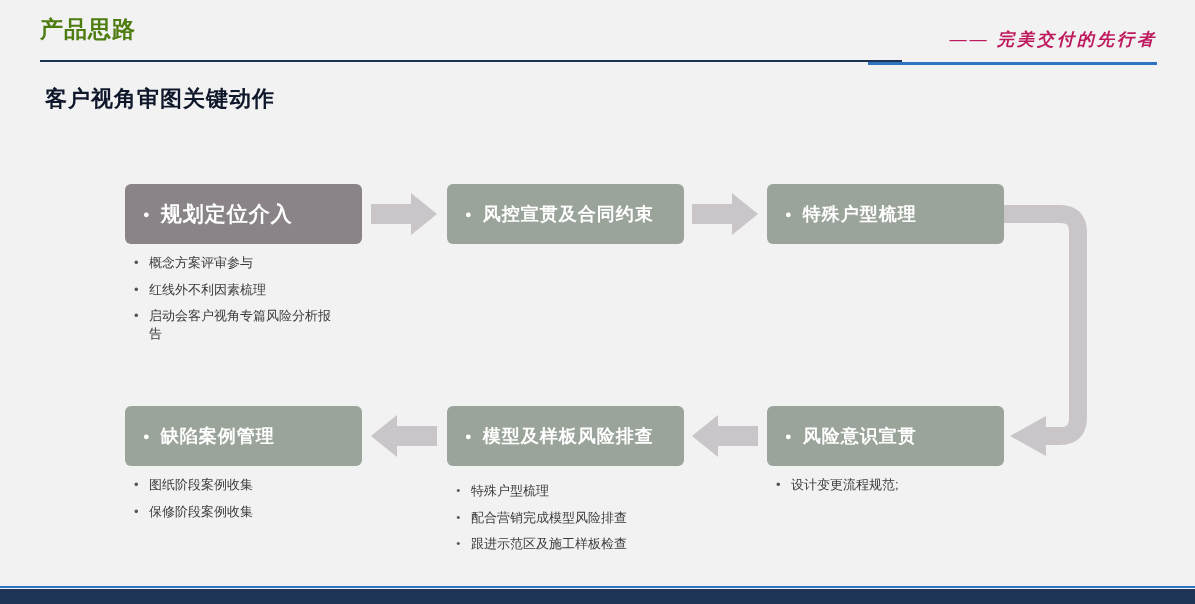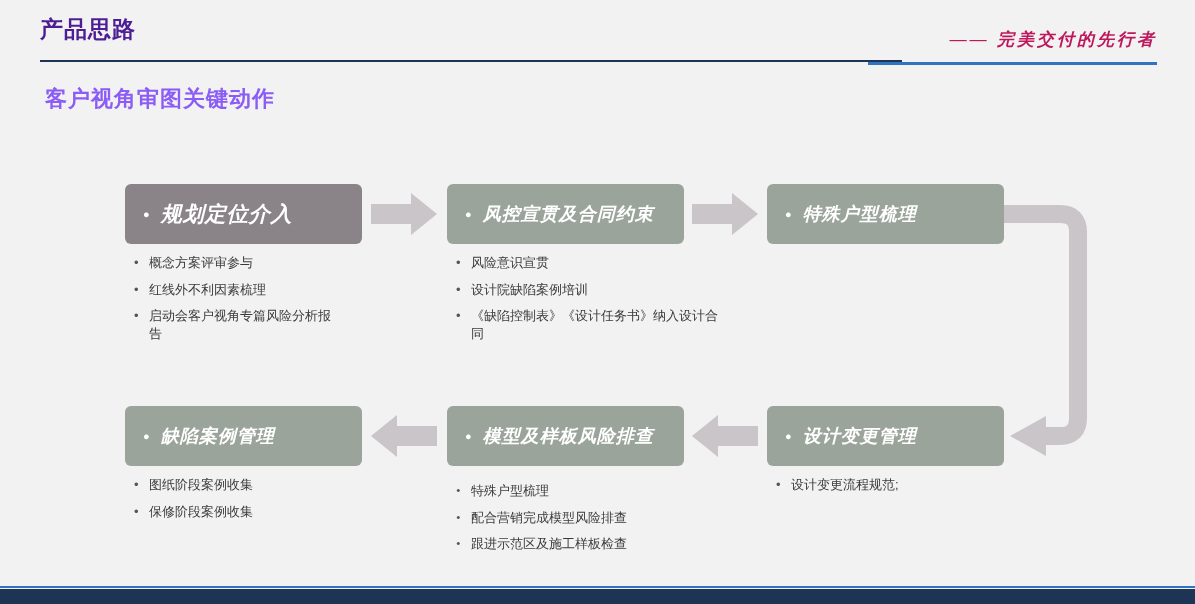--- a/index.html
+++ b/index.html
@@ -4,44 +4,44 @@
 <style>
   html,body { margin:0; padding:0; background:#e8e8e8; }
   .slide {
     position:relative; width:1195px; height:604px; margin:0 auto;
     background:#f2f2f3; overflow:hidden;
     font-family:"Liberation Sans","DejaVu Sans",sans-serif;
   }
   
   .page-title {
     position:absolute; left:40px; top:14px; margin:0;
-    font-size:23px; font-weight:bold; color:#4c1d95; letter-spacing:1px;
+    font-size:23px; font-weight:bold; color:#4d7c0f; letter-spacing:1px;
   }
   .tagline {
     position:absolute; right:38px; top:28px;
     font-family:"Liberation Serif","DejaVu Serif",serif;
     font-style:italic; font-weight:bold;
     font-size:17px; color:#be185d; letter-spacing:3px;
   }
   .rule-navy { position:absolute; left:40px; top:60px; width:862px; height:2px; background:#1e3455; }
   .rule-blue { position:absolute; left:868px; top:62px; width:289px; height:3px; background:#2f74c0; }
   .subtitle {
     position:absolute; left:45px; top:84px; margin:0;
-    font-size:22px; font-weight:bold; color:#8b5cf6; letter-spacing:1px;
+    font-size:22px; font-weight:bold; color:#0f172a; letter-spacing:1px;
   }
   
   .fbox {
     position:absolute; width:237px; height:60px; border-radius:6px;
     display:flex; align-items:center; box-sizing:border-box; padding-left:18px;
     color:#ffffff; font-weight:bold;
   }
   .fbox.primary   { background:#8a8488; }
   .fbox.secondary { background:#9ba49a; }
   .fbox .dot { font-size:11px; margin-right:11px; line-height:1; }
-  .fbox .lbl { font-size:18px; letter-spacing:1px;font-style:italic; }
+  .fbox .lbl { font-size:18px; letter-spacing:1px; }
   .fbox.big .lbl { font-size:21px; }
   
   .blist { position:absolute; margin:0; padding:0; list-style:none;
            font-size:13px; color:#3b3b3b; }
   .blist li { position:relative; padding-left:16px; margin-bottom:9px; line-height:1.35; }
   .blist li::before { content:"•"; position:absolute; left:1px; top:0; color:#555; font-size:13px; }
   
   .arrow { position:absolute; display:flex; align-items:center; }
   .arrow .shaft { width:40px; height:20px; background:#c9c5c8; }
   .arrow.right .head {
@@ -95,37 +95,32 @@
   <svg class="elbow" viewBox="0 0 92 266">
     <path d="M 2 22 H 58 Q 76 22 76 40 V 226 Q 76 244 58 244 H 42" fill="none" stroke="#c9c5c8" stroke-width="18" stroke-linejoin="round"></path>
     <polygon points="44,224 44,264 8,244" fill="#c9c5c8"></polygon>
   </svg>
 
   <ul class="blist" style="left:133px; top:254px; width:200px;">
     <li><span>概念方案评审参与</span></li>
     <li><span>红线外不利因素梳理</span></li>
     <li><span>启动会客户视角专篇风险分析报告</span></li>
   </ul>
-  <ul class="blist" style="left:455px; top:254px; width:264px;">
-    <li><span>风险意识宣贯</span></li>
-    <li><span>设计院缺陷案例培训</span></li>
-    <li><span>《缺陷控制表》《设计任务书》纳入设计合同</span></li>
-  </ul>
 
   <div class="fbox secondary" style="left:125px; top:406px;">
     <span class="dot">●</span>
     <span class="lbl">缺陷案例管理</span>
   </div>
   <div class="fbox secondary" style="left:447px; top:406px;">
     <span class="dot">●</span>
     <span class="lbl">模型及样板风险排查</span>
   </div>
   <div class="fbox secondary" style="left:767px; top:406px;">
     <span class="dot">●</span>
-    <span class="lbl">设计变更管理</span>
+    <span class="lbl">风险意识宣贯</span>
   </div>
 
   <div class="arrow left" style="left:371px; top:415px;">
     <div class="head"></div>
     <div class="shaft"></div>
   </div>
   <div class="arrow left" style="left:692px; top:415px;">
     <div class="head"></div>
     <div class="shaft"></div>
   </div>

